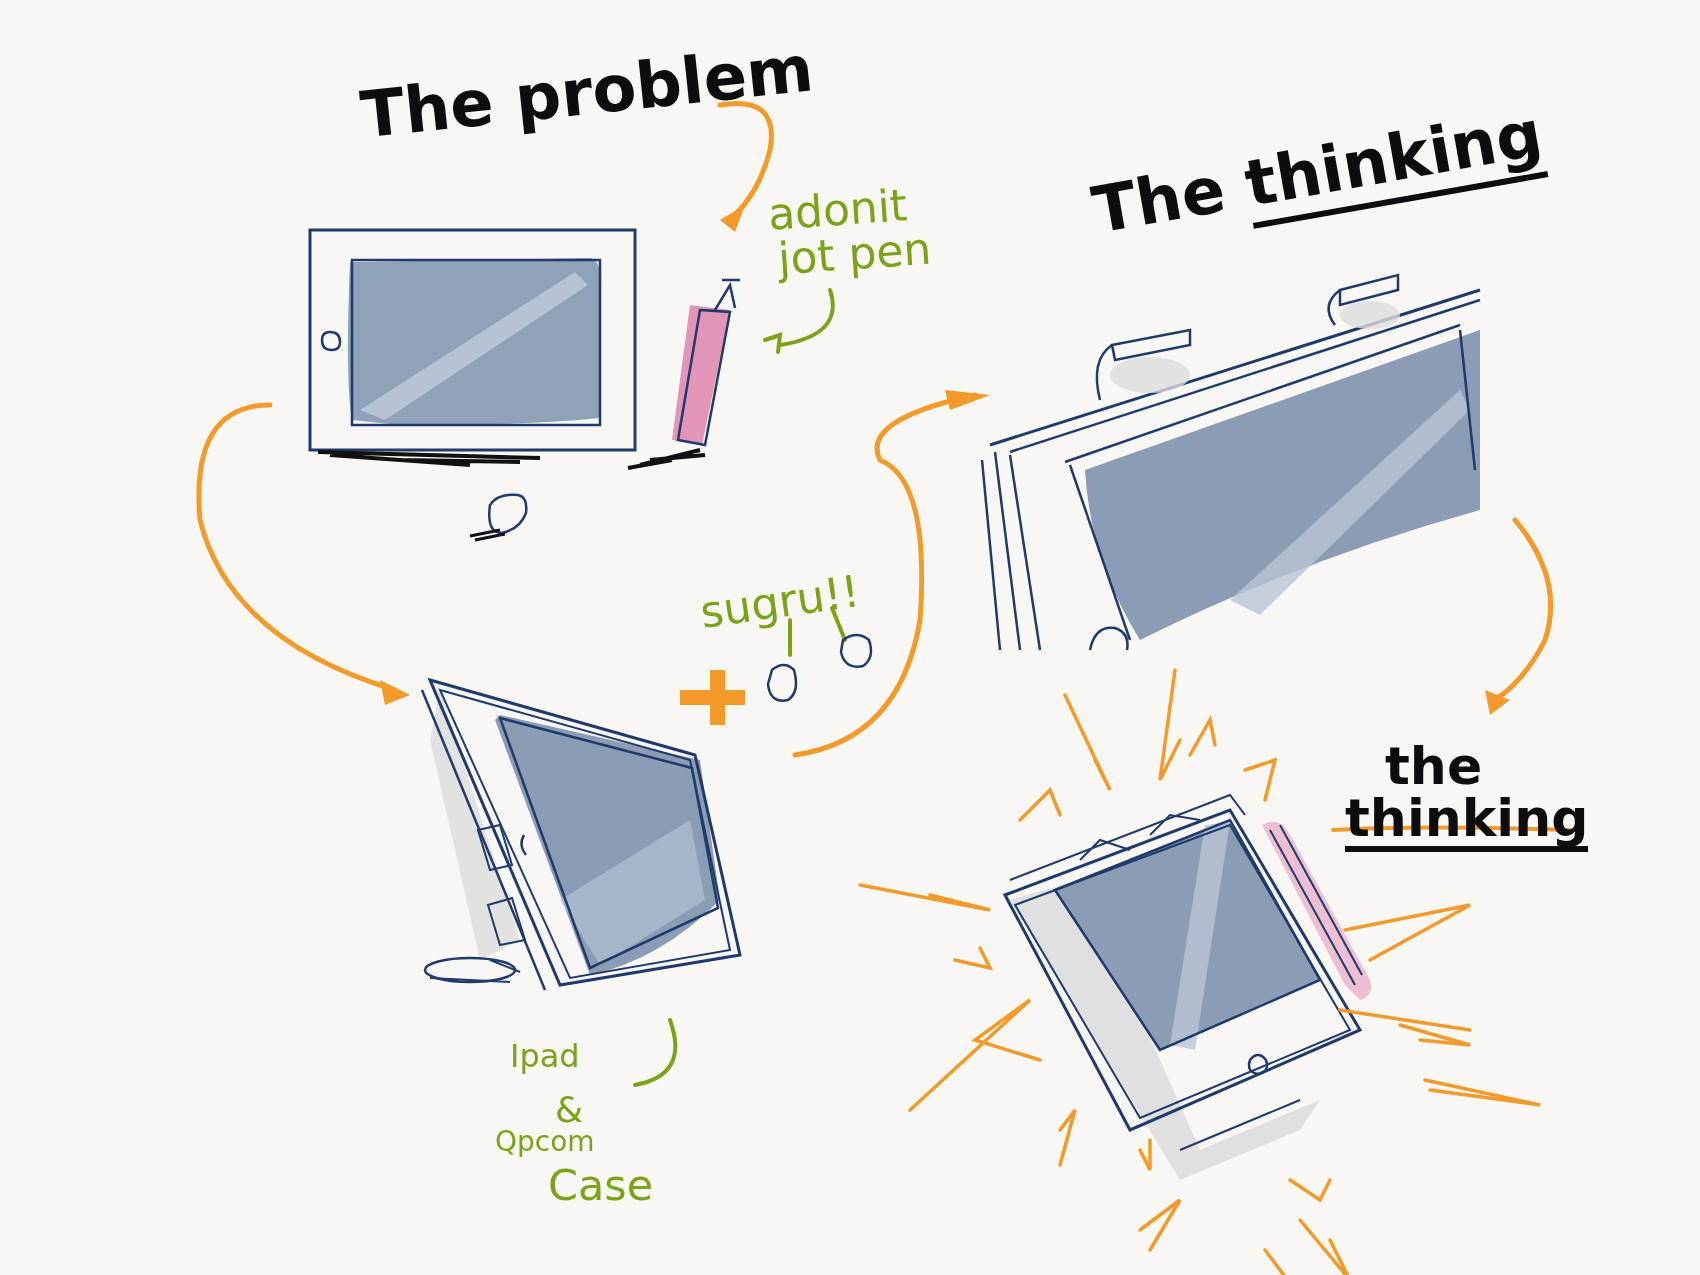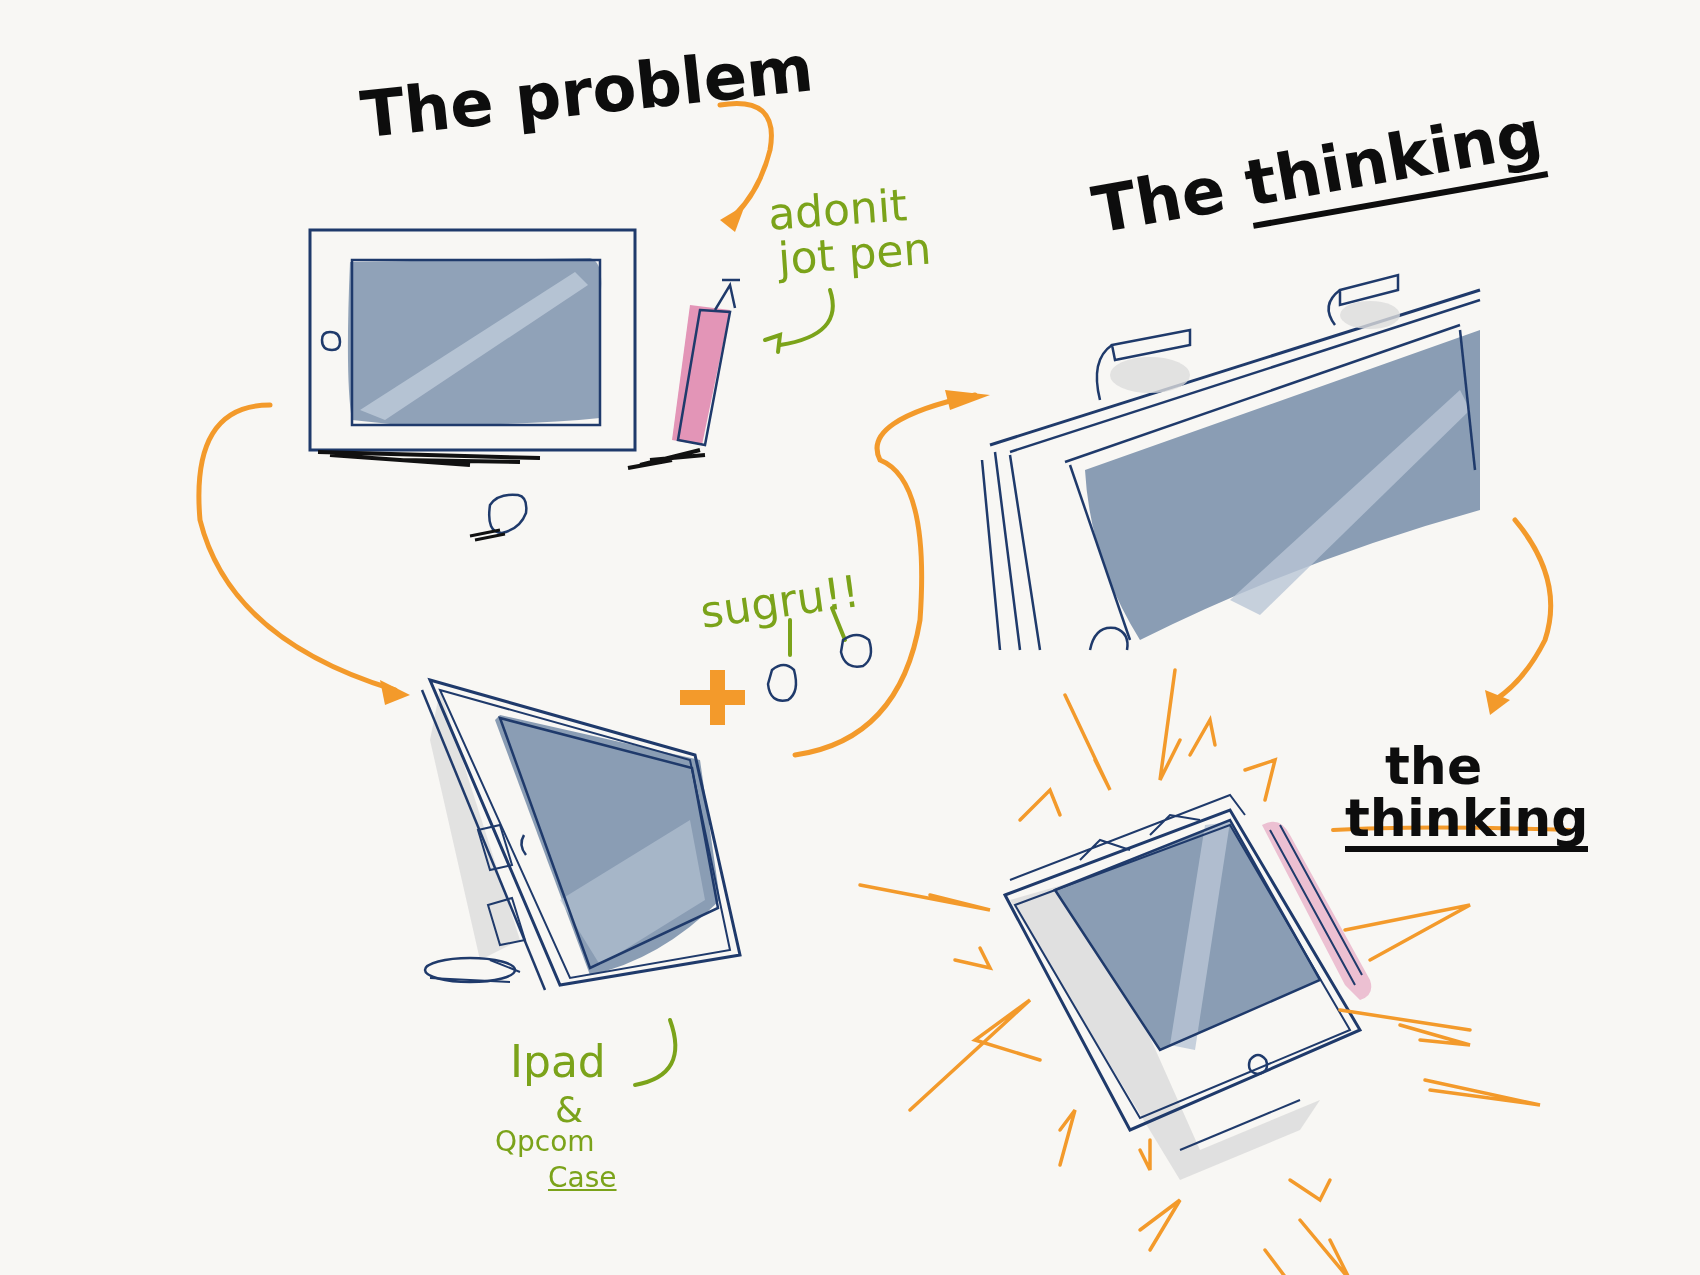--- a/index.html
+++ b/index.html
@@ -145,19 +145,19 @@
 
 <div class="label note" style="left:768px; top:188px; font-size:44px; transform:rotate(-4deg);">adonit</div>
 <div class="label note" style="left:778px; top:232px; font-size:44px; transform:rotate(-4deg);">jot pen</div>
 
 <div class="label title" style="left:1090px; top:140px; font-size:64px; transform:rotate(-10deg);">
   <span>The </span><span class="underline">thinking</span>
 </div>
 
 <div class="label note" style="left:700px; top:580px; font-size:44px; transform:rotate(-8deg);">sugru!!</div>
 
-<div class="label note" style="left:510px; top:1040px; font-size:44px;">Ipad</div>
+<div class="label note" style="left:510px; top:1040px; font-size:32px;">Ipad</div>
 <div class="label note" style="left:555px; top:1092px; font-size:36px;">&amp;</div>
 <div class="label note" style="left:495px; top:1128px; font-size:28px;">Qpcom</div>
-<div class="label note" style="left:548px; top:1164px; font-size:28px;text-decoration:underline;">Case</div>
+<div class="label note" style="left:548px; top:1164px; font-size:43px;">Case</div>
 
 <div class="label title" style="left:1385px; top:740px; font-size:52px;">the</div>
 <div class="label title underline" style="left:1345px; top:792px; font-size:52px;">thinking</div>
 
 </body></html>

